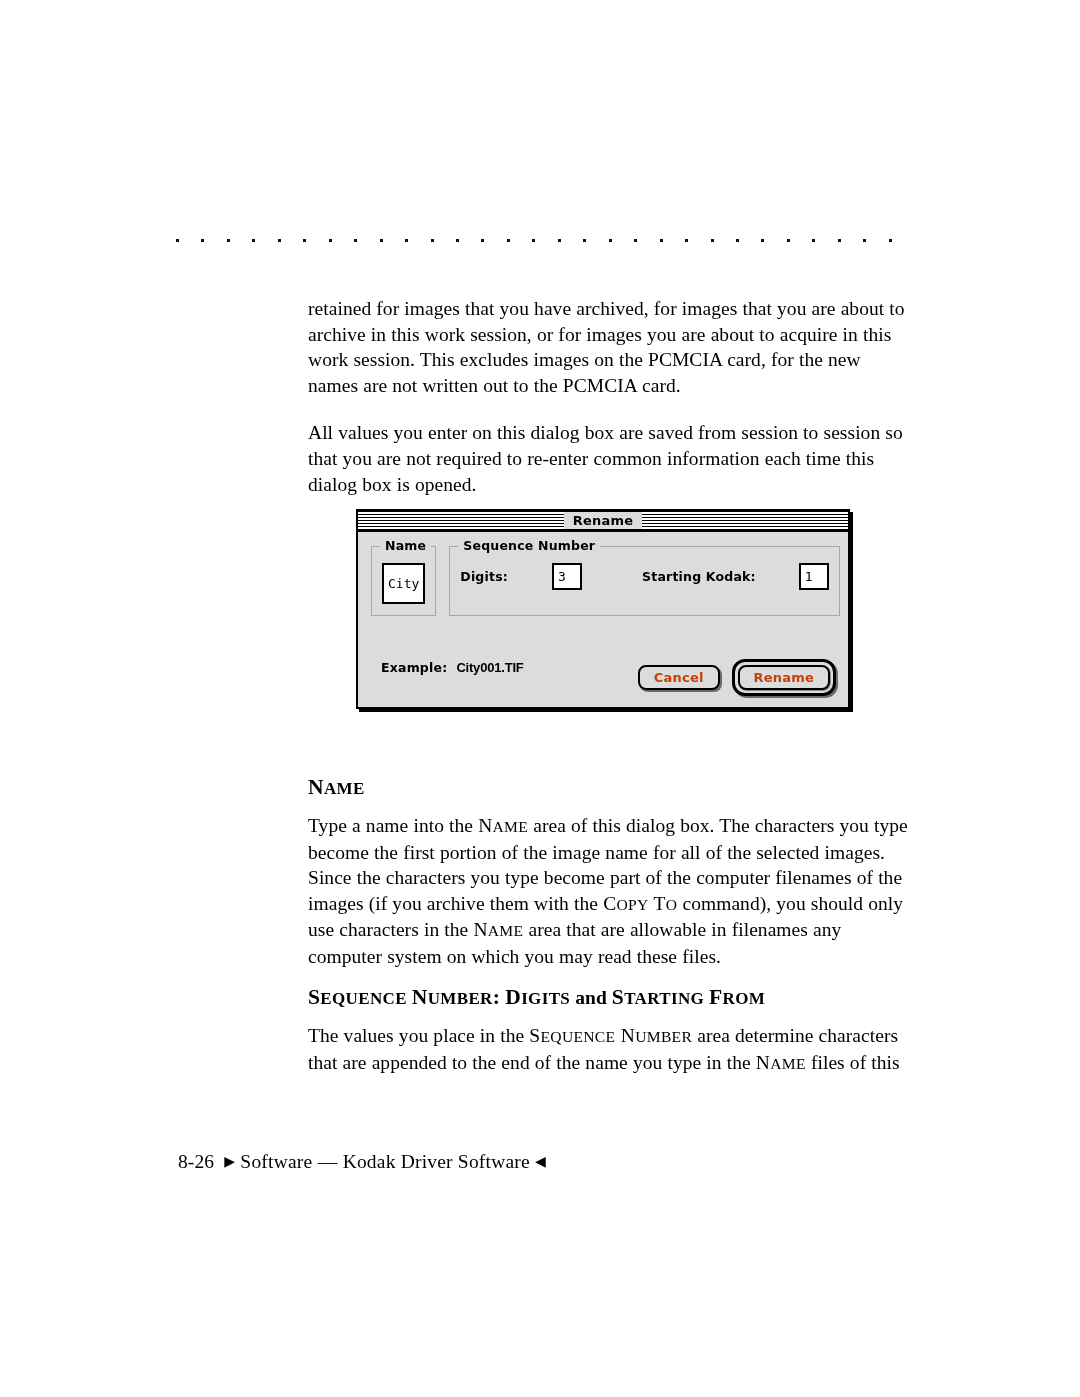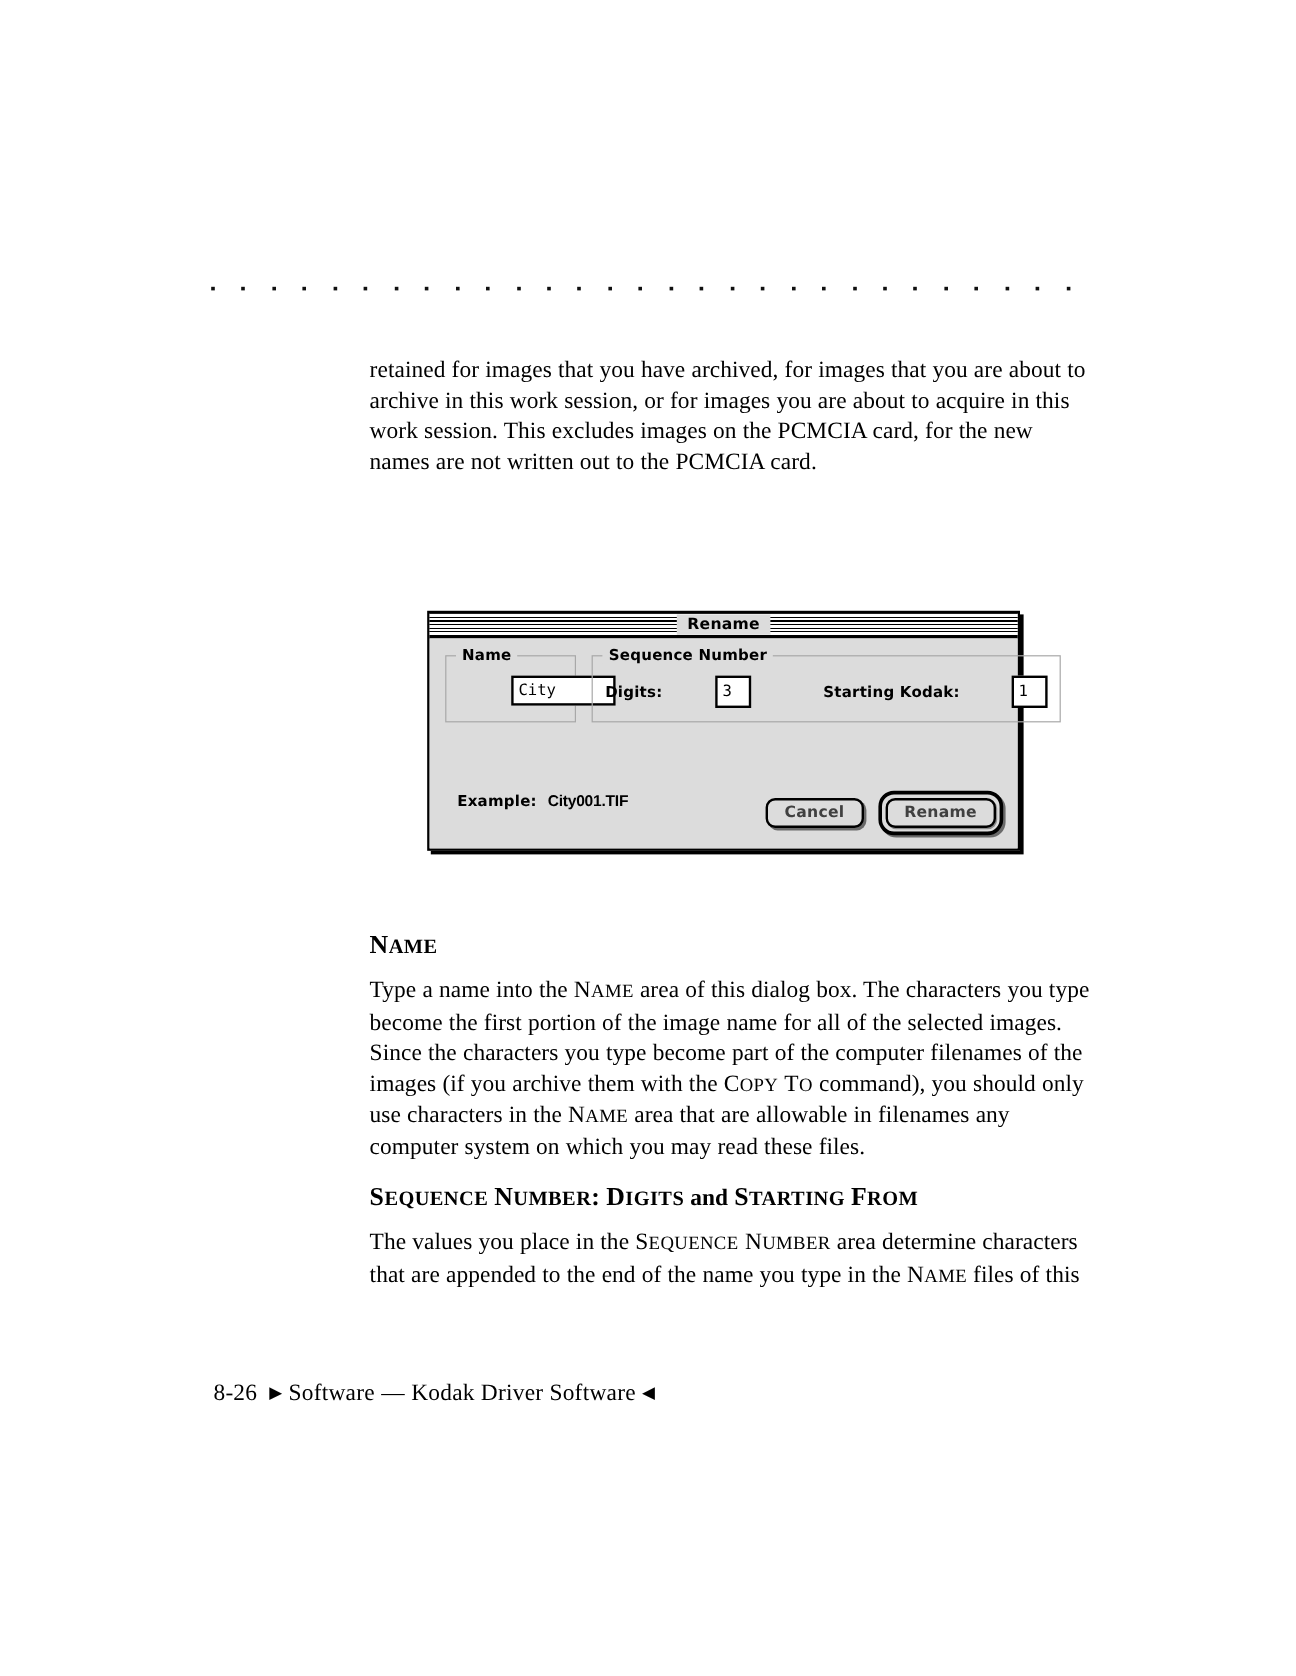--- a/index.html
+++ b/index.html
@@ -173,23 +173,22 @@
     box-sizing: border-box;
     font-family: "DejaVu Sans Mono", "Liberation Mono", monospace;
     font-size: 13px;
     line-height: 17px;
     color: #000000;
     padding: 2px 4px;
     display: flex;
     align-items: center;
   }
   .field-name {
-    height: 25px;
+    height: 41px;
     width: 100%;
-    margin-left: 44px;
   }
   .field-num {
     height: 27px;
     width: 30px;
     justify-content: flex-start;
     padding: 0 0 0 4px;
   }
 
   .seq-row {
     display: flex;
@@ -240,21 +239,21 @@
     gap: 12px;
   }
   .btn {
     position: relative;
     background: #dcdcdc;
     border: 2px solid #000000;
     border-radius: 8px;
     font-size: 13px;
     font-weight: bold;
     letter-spacing: 0.2px;
-    color: #404040;
+    color: #c2410c;
     padding: 0 14px;
     height: 25px;
     line-height: 21px;
     box-sizing: border-box;
     display: flex;
     align-items: center;
     justify-content: center;
     box-shadow: 2px 2px 0 0 #6a6a6a;
     white-space: nowrap;
   }
@@ -302,20 +301,21 @@
       <i></i>
       <i></i>
       <i></i>
       <i></i>
       <i></i>
       <i></i>
     </div>
 
   <div class="col" style="top: 296px;">
     <p class="body">retained for images that you have archived, for images that you are about to archive in this work session, or for images you are about to acquire in this work session. This excludes images on the PCMCIA card, for the new names are not written out to the PCMCIA card.</p>
+    <p class="body">All values you enter on this dialog box are saved from session to session so that you are not required to re-enter common information each time this dialog box is opened.</p>
   </div>
 
   <div class="dialog-wrap">
     <div class="dialog">
 
       <div class="titlebar">
         <span class="title">Rename</span>
       </div>
 
       <div class="dialog-body">

